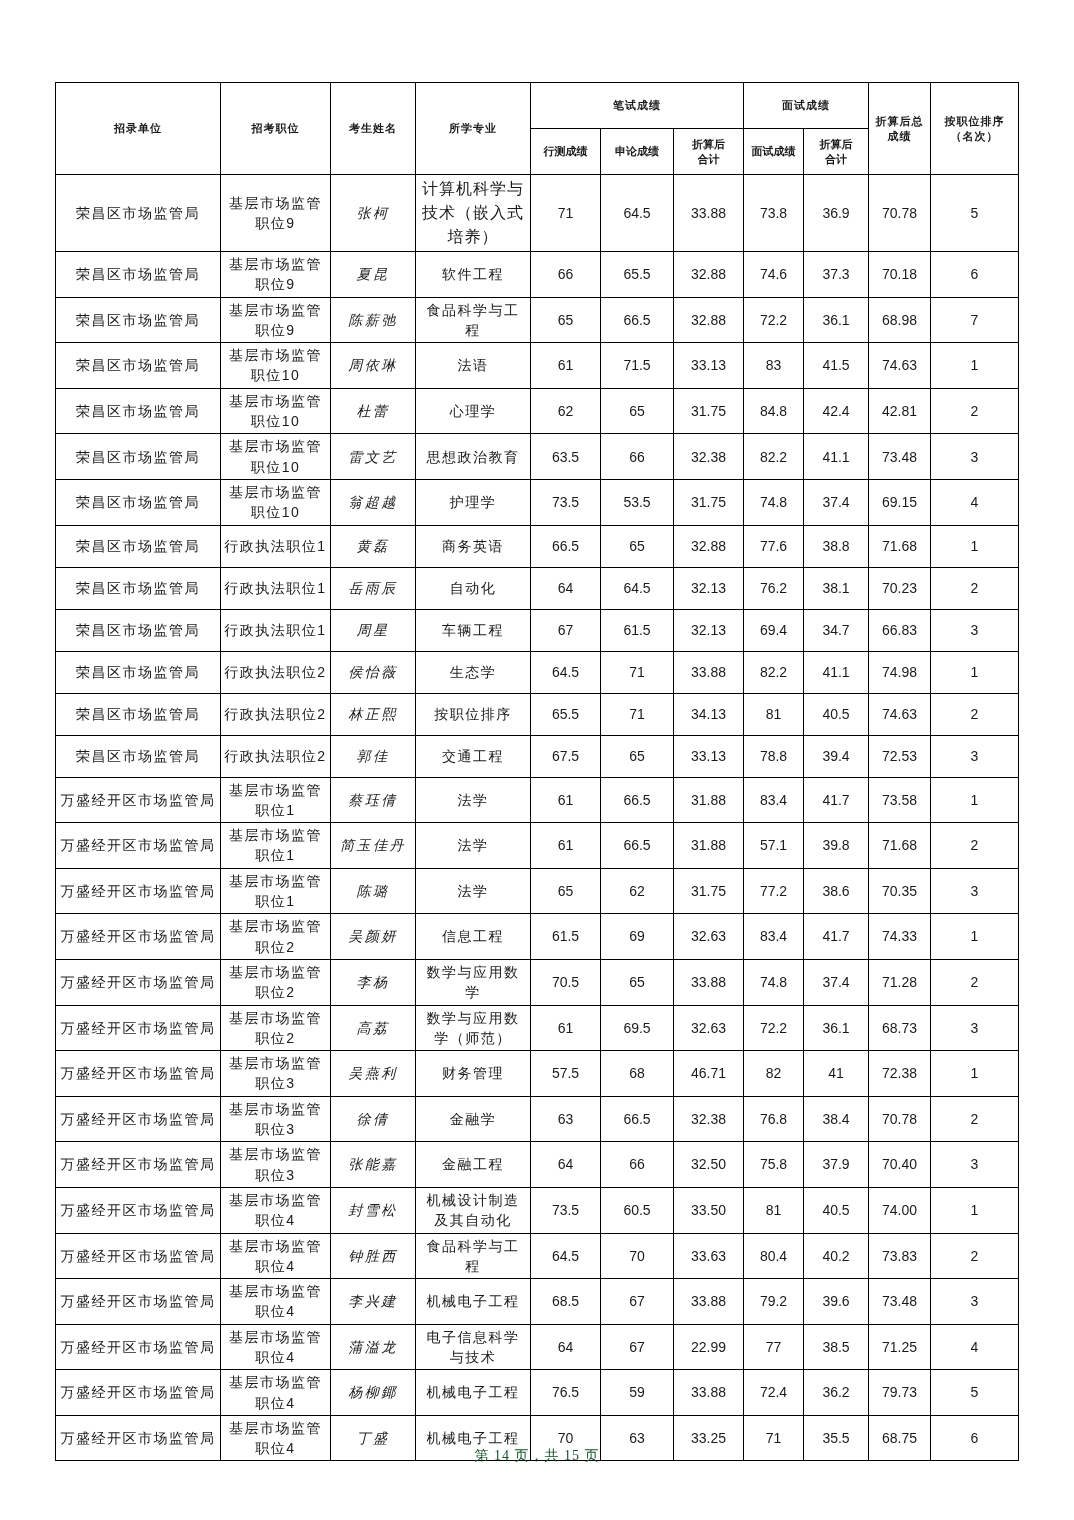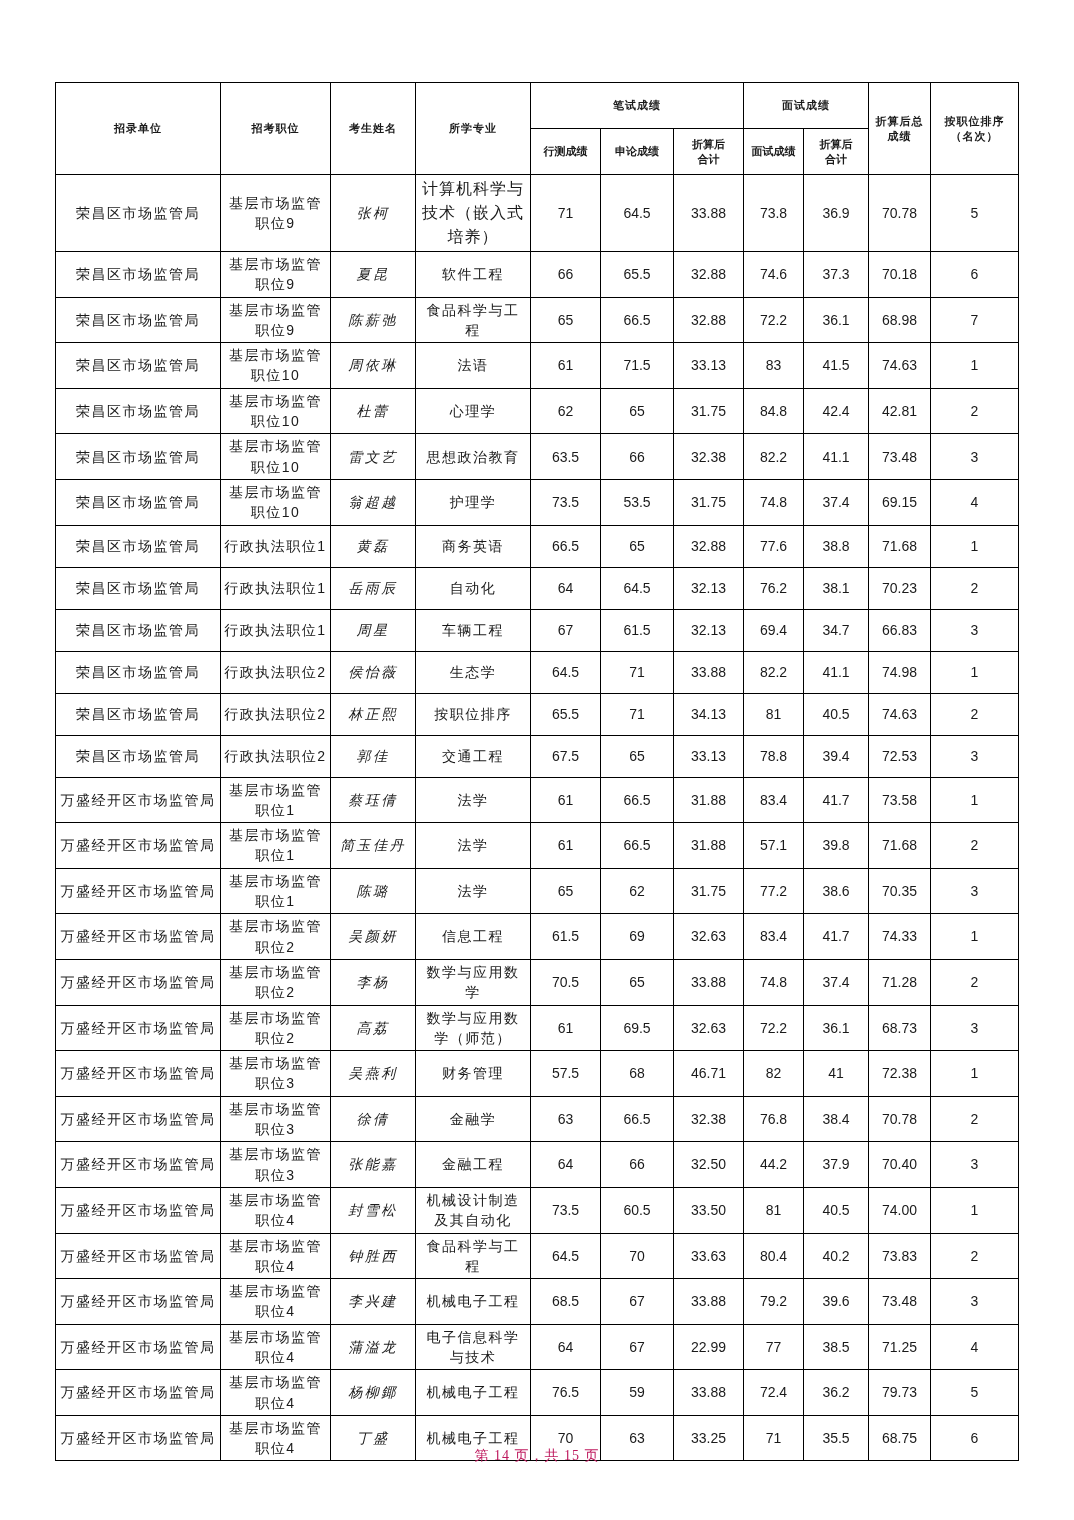--- a/index.html
+++ b/index.html
@@ -51,21 +51,21 @@
   td.col-major { text-align: left; padding-left: 5px; }
   td.col-major.small { font-size: 16px; letter-spacing: 1px; line-height: 1.5; }
   td.num { letter-spacing: 0; }
   .page-footer {
     position: absolute;
     top: 1447px; left: 0;
     width: 100%;
     text-align: center;
     font-size: 14px;
     letter-spacing: 1px;
-    color: #be185d;
+    color: #14532d;
     font-family: "Liberation Serif", serif;
   }
 </style>
 </head>
 <body>
 
 <div class="page-table-wrap">
   <table class="results">
     <colgroup>
       <col style="width:165px">
@@ -378,21 +378,21 @@
           <td class="col-rank num">2</td>
         </tr>
         <tr>
           <td class="col-unit zh">万盛经开区市场监管局</td>
           <td class="col-position zh">基层市场监管职位3</td>
           <td class="col-name zh">张能嘉</td>
           <td class="col-major zh">金融工程</td>
           <td class="col-xingce num">64</td>
           <td class="col-shenlun num">66</td>
           <td class="col-written-converted num">32.50</td>
-          <td class="col-interview num">44.2</td>
+          <td class="col-interview num">75.8</td>
           <td class="col-interview-converted num">37.9</td>
           <td class="col-total num">70.40</td>
           <td class="col-rank num">3</td>
         </tr>
         <tr>
           <td class="col-unit zh">万盛经开区市场监管局</td>
           <td class="col-position zh">基层市场监管职位4</td>
           <td class="col-name zh">封雪松</td>
           <td class="col-major zh">机械设计制造及其自动化</td>
           <td class="col-xingce num">73.5</td>

